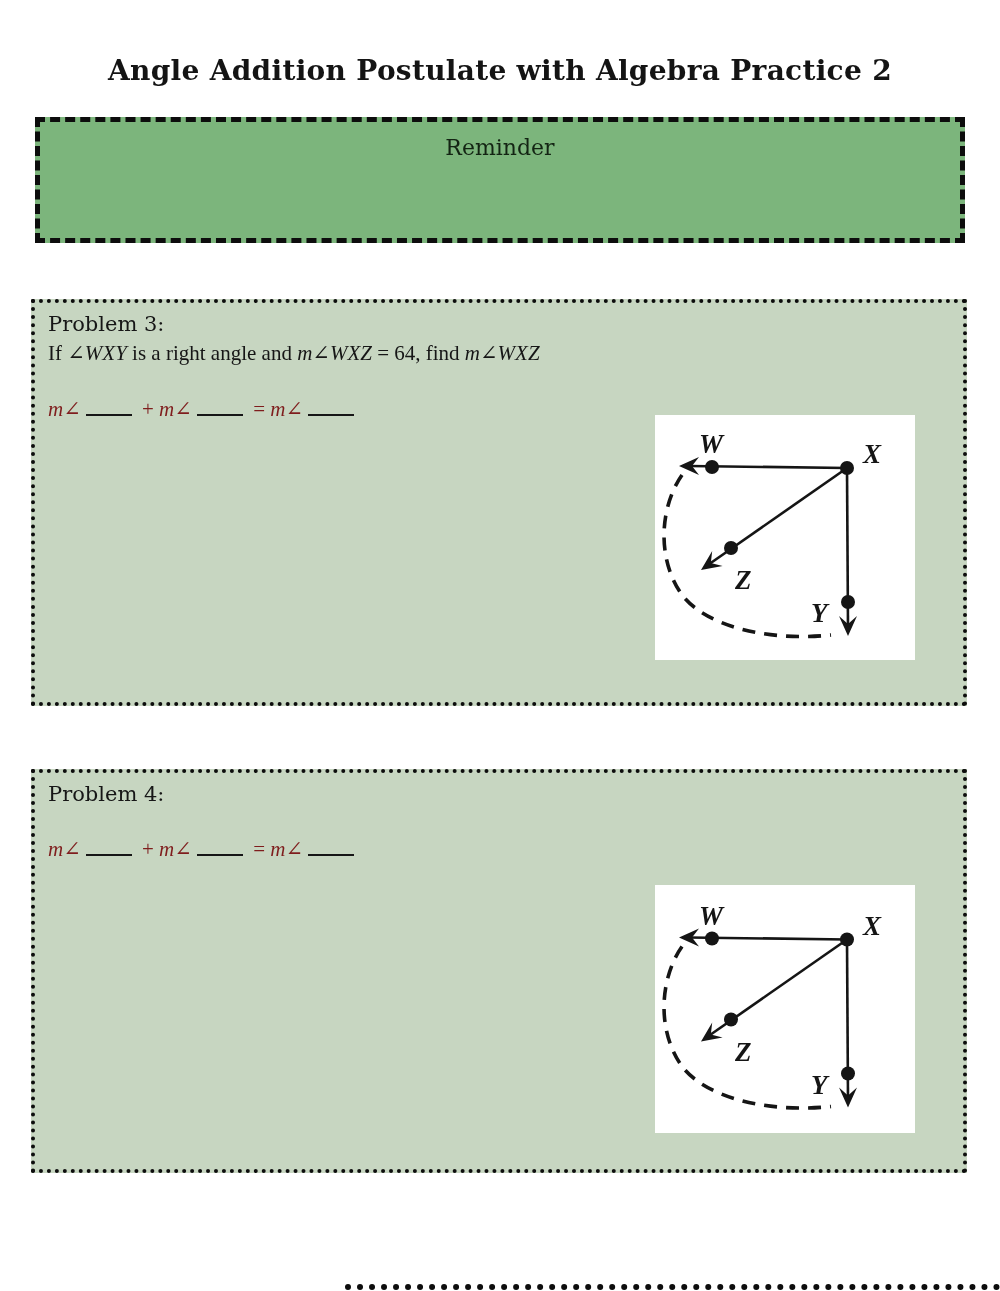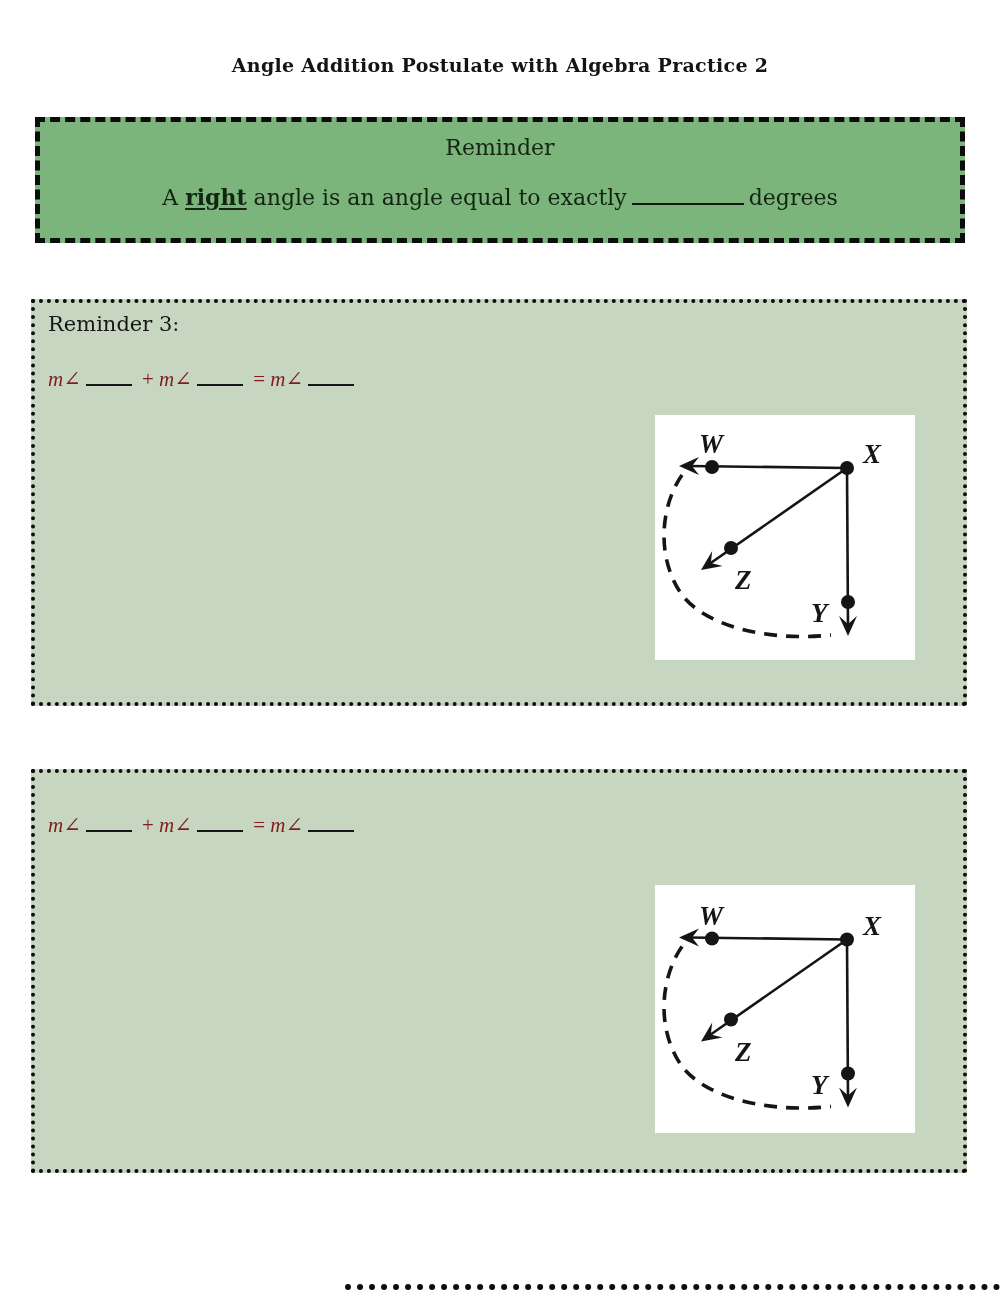--- a/index.html
+++ b/index.html
@@ -1,20 +1,20 @@
 <!DOCTYPE html>
 <html><head>
 <meta charset="utf-8">
 <style>
   html,body{margin:0;padding:0;background:#fff;}
   .page{position:relative;width:1000px;height:1291px;background:#ffffff;overflow:hidden;
         font-family:"Liberation Serif","DejaVu Serif",serif;color:#161616;}
 
   .title{position:absolute;top:54px;left:0;width:100%;text-align:center;
-         font-family:"DejaVu Serif",serif;font-weight:600;font-size:19px;
+         font-family:"DejaVu Serif",serif;font-weight:600;font-size:28px;
          letter-spacing:.3px;color:#141414;margin:0;}
 
   
   .reminder{position:absolute;left:35px;top:117px;width:930px;height:126px;
             box-sizing:border-box;background:#7cb57c;border:5px dashed #0d0d0d;
             text-align:center;}
   .rem-head{margin-top:13px;font-family:"DejaVu Serif",serif;font-size:22px;color:#132413;}
   .rem-body{margin-top:24px;font-family:"DejaVu Serif",serif;font-size:22px;color:#132413;}
 
   
@@ -49,25 +49,25 @@
 </style>
 </head>
 <body>
 
 <div class="page">
 
   <h1 class="title">Angle Addition Postulate with Algebra Practice 2</h1>
 
   <section class="reminder">
     <div class="rem-head">Reminder</div>
-    <div class="rem-body"><span>A </span><span class="bold ul">right</span><span> angle is an angle equal to exactly</span><span class="blank" style="width: 112px;"></span><span>degrees</span></div>
   </section>
 
   <section class="problem p3">
-    <div class="p-label">Reminder 3:</div>
+    <div class="p-label">Problem 3:</div>
+    <div class="p-stmt"><span>If </span><span class="it">∠WXY</span><span> is a right angle and </span><span class="it">m∠WXZ</span><span> = 64, find </span><span class="it">m∠WXZ</span></div>
     <div class="p-eq"><span class="it">m∠</span><span class="blank" style="width: 46px;"></span><span> + </span><span class="it">m∠</span><span class="blank" style="width: 46px;"></span><span> = </span><span class="it">m∠</span><span class="blank" style="width: 46px;"></span></div>
 
     <div class="diagram">
       <svg viewBox="0 0 260 245">
         <path class="arc" d="M27 60 C6 90 1 140 25 177 C47 210 110 227 176 220"></path>
         <path class="ray" d="M192 53 L34 51"></path>
         <path class="ray" d="M192 53 L50 152"></path>
         <path class="ray" d="M192 53 L193 213"></path>
         <path class="arrowhead" d="M24 51 L44 42 L37 51 L44 60 Z"></path>
         <path class="arrowhead" d="M46 155 L57.2 136.1 L55.8 148.1 L67.6 150.9 Z"></path>
@@ -78,20 +78,21 @@
         <circle class="dot" cx="193" cy="187" r="7"></circle>
         <text class="pt-label" x="44" y="38">W</text>
         <text class="pt-label" x="208" y="48">X</text>
         <text class="pt-label" x="80" y="174">Z</text>
         <text class="pt-label" x="156" y="207">Y</text>
       </svg>
     </div>
   </section>
 
   <section class="problem p4">
+    <div class="p-label">Problem 4:</div>
     <div class="p-eq"><span class="it">m∠</span><span class="blank" style="width: 46px;"></span><span> + </span><span class="it">m∠</span><span class="blank" style="width: 46px;"></span><span> = </span><span class="it">m∠</span><span class="blank" style="width: 46px;"></span></div>
 
     <div class="diagram">
       <svg viewBox="0 0 260 245">
         <path class="arc" d="M27 60 C6 90 1 140 25 177 C47 210 110 227 176 220"></path>
         <path class="ray" d="M192 53 L34 51"></path>
         <path class="ray" d="M192 53 L50 152"></path>
         <path class="ray" d="M192 53 L193 213"></path>
         <path class="arrowhead" d="M24 51 L44 42 L37 51 L44 60 Z"></path>
         <path class="arrowhead" d="M46 155 L57.2 136.1 L55.8 148.1 L67.6 150.9 Z"></path>

